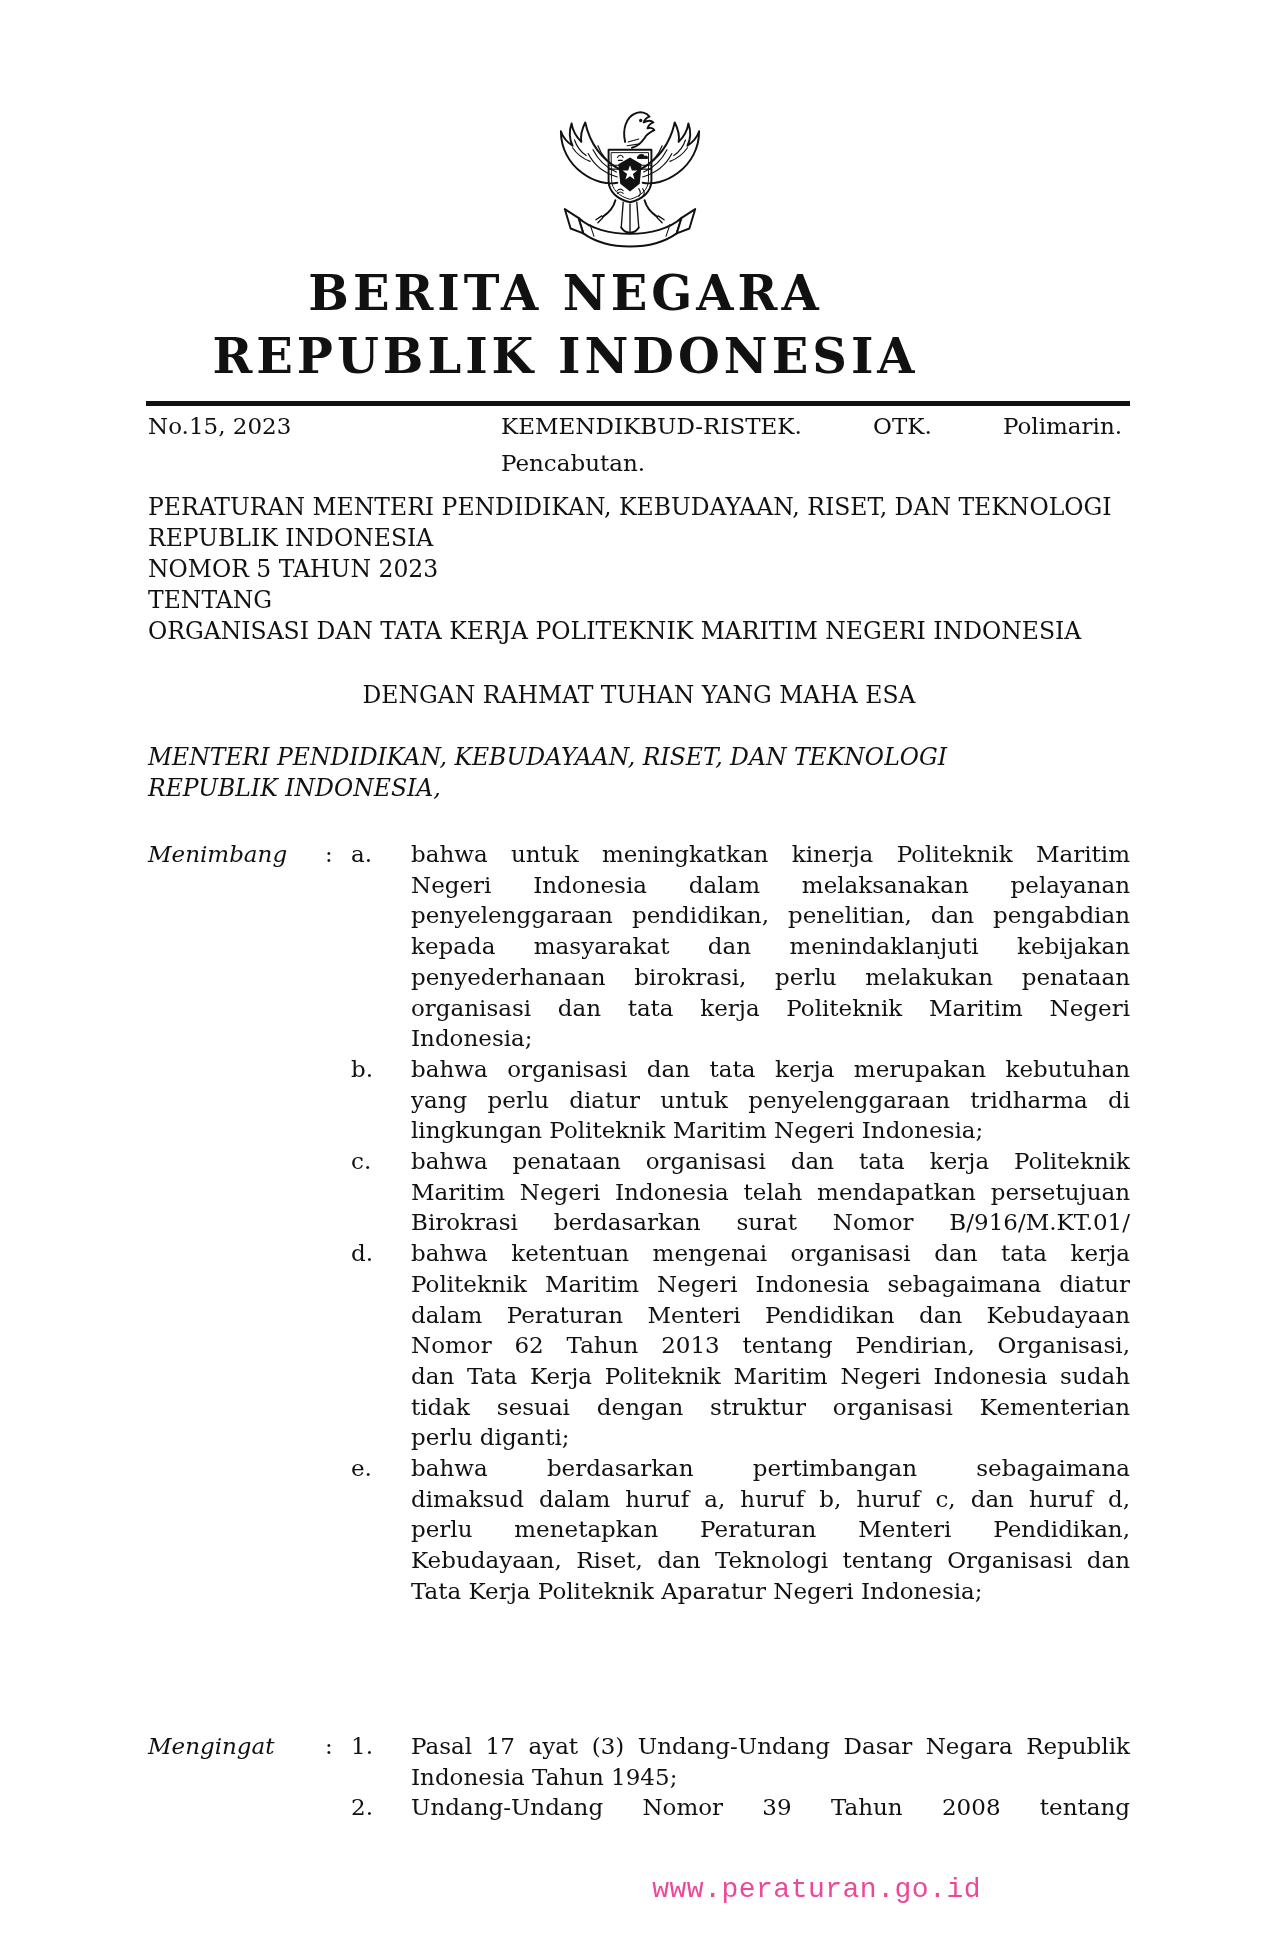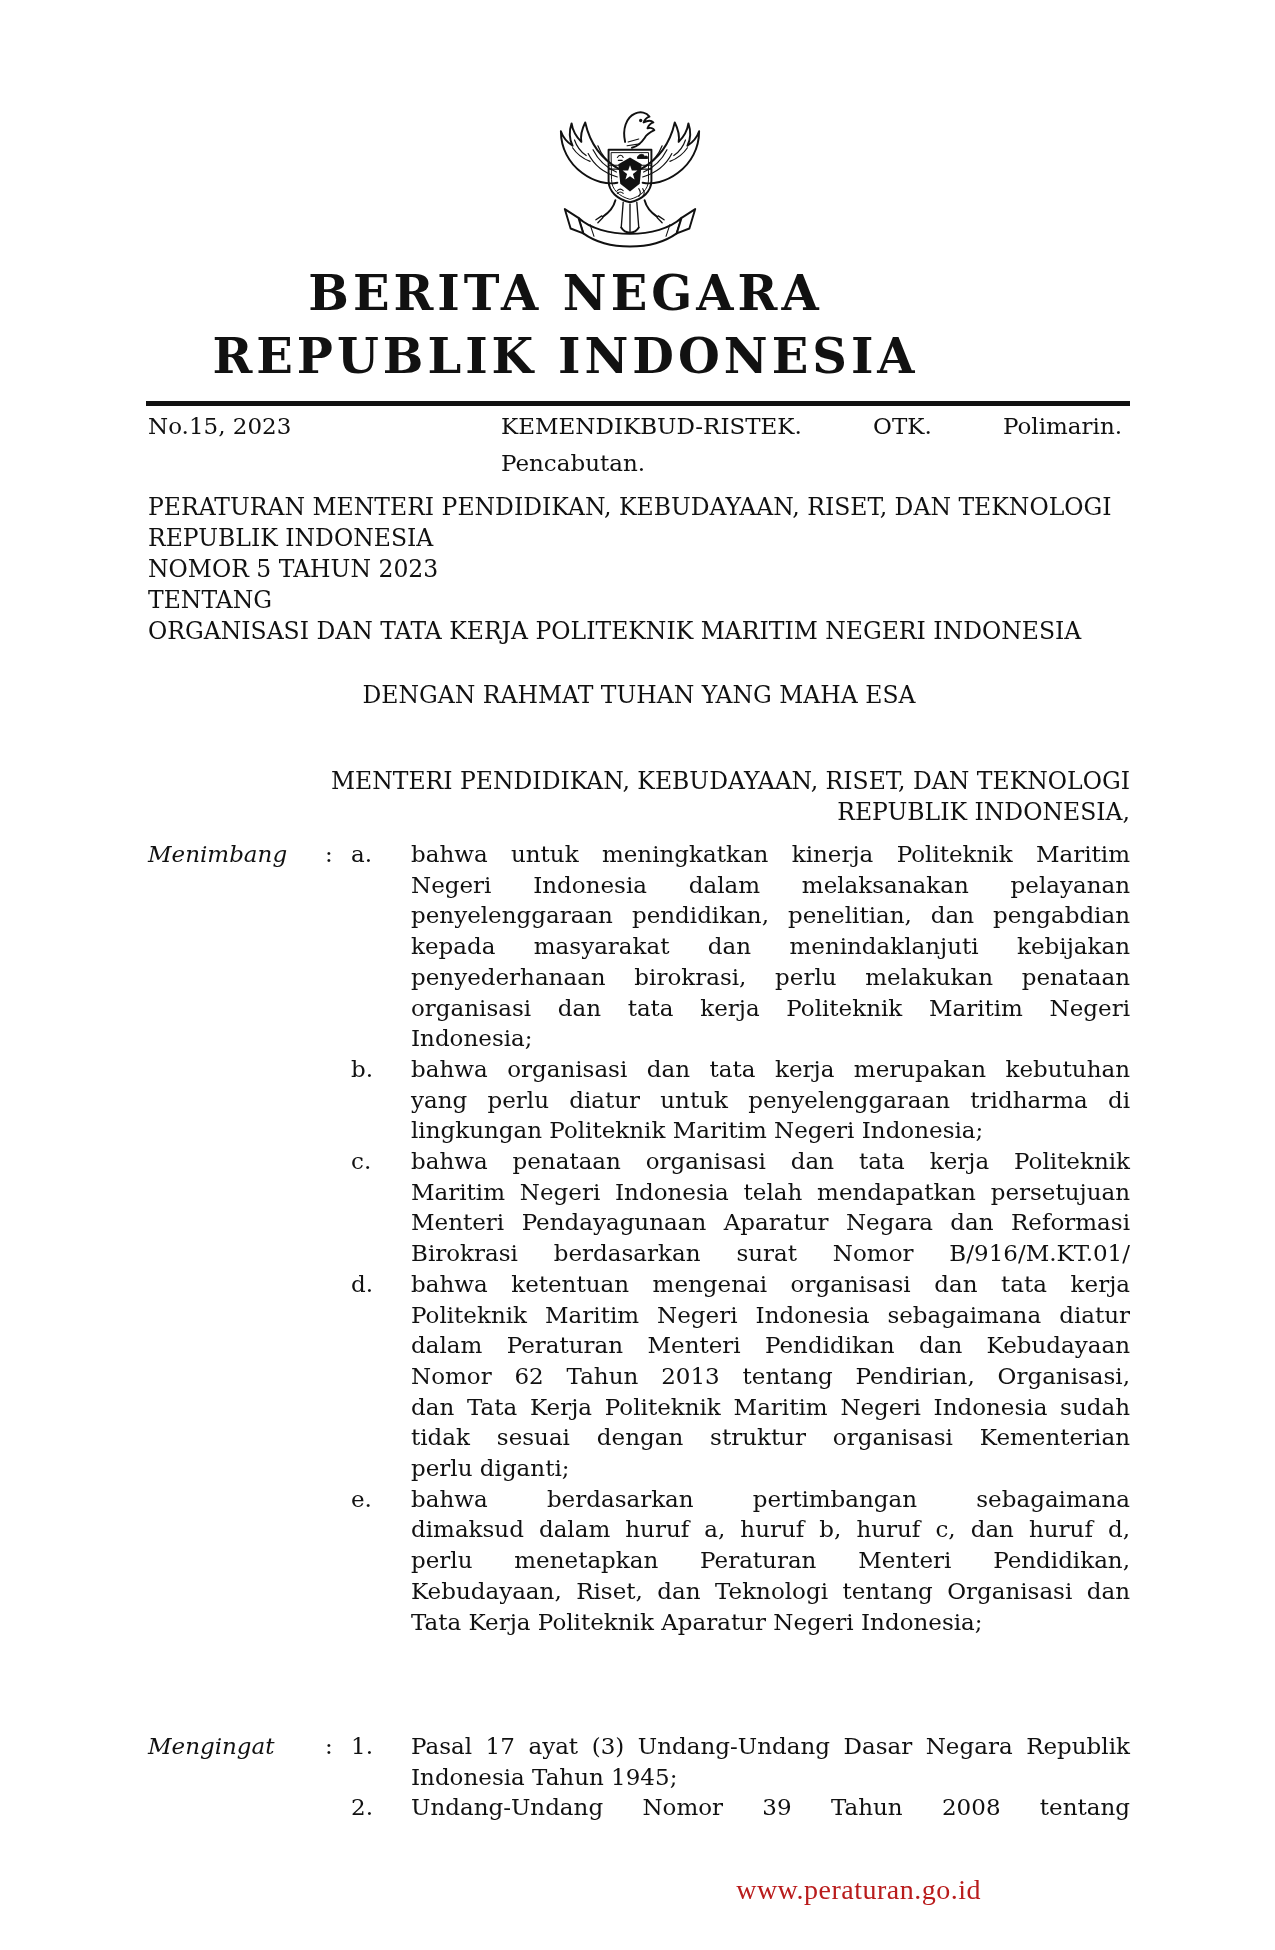--- a/index.html
+++ b/index.html
@@ -10,36 +10,36 @@
   .emblem { position:absolute; left:557px; top:96px; width:146px; height:158px; }
   .masthead {
     position:absolute; left:0; top:262px; width:100%; text-align:center;
     font-weight:bold; font-size:48px; line-height:63px; letter-spacing:4px;
   }
   .rule { position:absolute; left:146px; top:401px; width:984px; height:5px; background:#111111; }
   .issue-no { position:absolute; left:148px; top:411px; font-size:23px; line-height:30px; white-space:nowrap; }
   .issue-subject { position:absolute; left:501px; top:408px; width:621px; font-size:23px; line-height:37px; }
   .title-block { position:absolute; left:148px; top:492px; width:982px; text-align:left; font-size:23.5px; line-height:31px; }
   .invocation { position:absolute; left:148px; top:680px; width:982px; text-align:center; font-size:23.5px; line-height:31px; }
-  .authority { position:absolute; left:148px; top:766px; width:982px; text-align:right; font-size:23.5px; line-height:31px; }
+  .authority { position:absolute; left:148px; top:742px; width:982px; text-align:left; font-size:23.5px; line-height:31px;font-style:italic; }
   .clause { position:absolute; left:148px; width:982px; font-size:23px; line-height:30.7px; }
   #menimbang { top:839px; }
   #mengingat { top:1731px; }
   .c-label { position:absolute; left:0; top:0;font-style:italic; }
   .c-colon { position:absolute; left:177px; top:0; }
   .c-items { margin-left:203px; }
   .item { position:relative; }
   .marker { position:absolute; left:0; top:0; }
   .itext { margin-left:60px; width:719px; }
   .jl { text-align:justify; text-align-last:justify; }
   .jl.last { text-align-last:left; }
   .footer {
     position:absolute; top:1874px; right:150px;
-    font-family:Liberation Serif, serif; font-size:28px;
-    color:#b91c1c; letter-spacing:0.5px;
+    font-family:Liberation Mono, monospace; font-size:28px;
+    color:#ec4899; letter-spacing:0.5px;
   }
 </style>
 </head>
 <body>
 
 <div class="page">
 
   <div class="emblem">
     <svg viewBox="0 0 150 160" width="146" height="158">
       <g fill="none" stroke="#111" stroke-width="2" stroke-linejoin="round" stroke-linecap="round">
@@ -135,21 +135,20 @@
           <div class="jl">bahwa organisasi dan tata kerja merupakan kebutuhan</div>
           <div class="jl">yang perlu diatur untuk penyelenggaraan tridharma di</div>
           <div class="jl last">lingkungan Politeknik Maritim Negeri Indonesia;</div>
         </div>
       </div>
       <div class="item">
         <div class="marker">c.</div>
         <div class="itext">
           <div class="jl">bahwa penataan organisasi dan tata kerja Politeknik</div>
           <div class="jl">Maritim Negeri Indonesia telah mendapatkan persetujuan</div>
-          <div class="jl">Menteri Pendayagunaan Aparatur Negara dan Reformasi</div>
           <div class="jl">Birokrasi berdasarkan surat Nomor B/916/M.KT.01/</div>
         </div>
       </div>
       <div class="item">
         <div class="marker">d.</div>
         <div class="itext">
           <div class="jl">bahwa ketentuan mengenai organisasi dan tata kerja</div>
           <div class="jl">Politeknik Maritim Negeri Indonesia sebagaimana diatur</div>
           <div class="jl">dalam Peraturan Menteri Pendidikan dan Kebudayaan</div>
           <div class="jl">Nomor 62 Tahun 2013 tentang Pendirian, Organisasi,</div>

